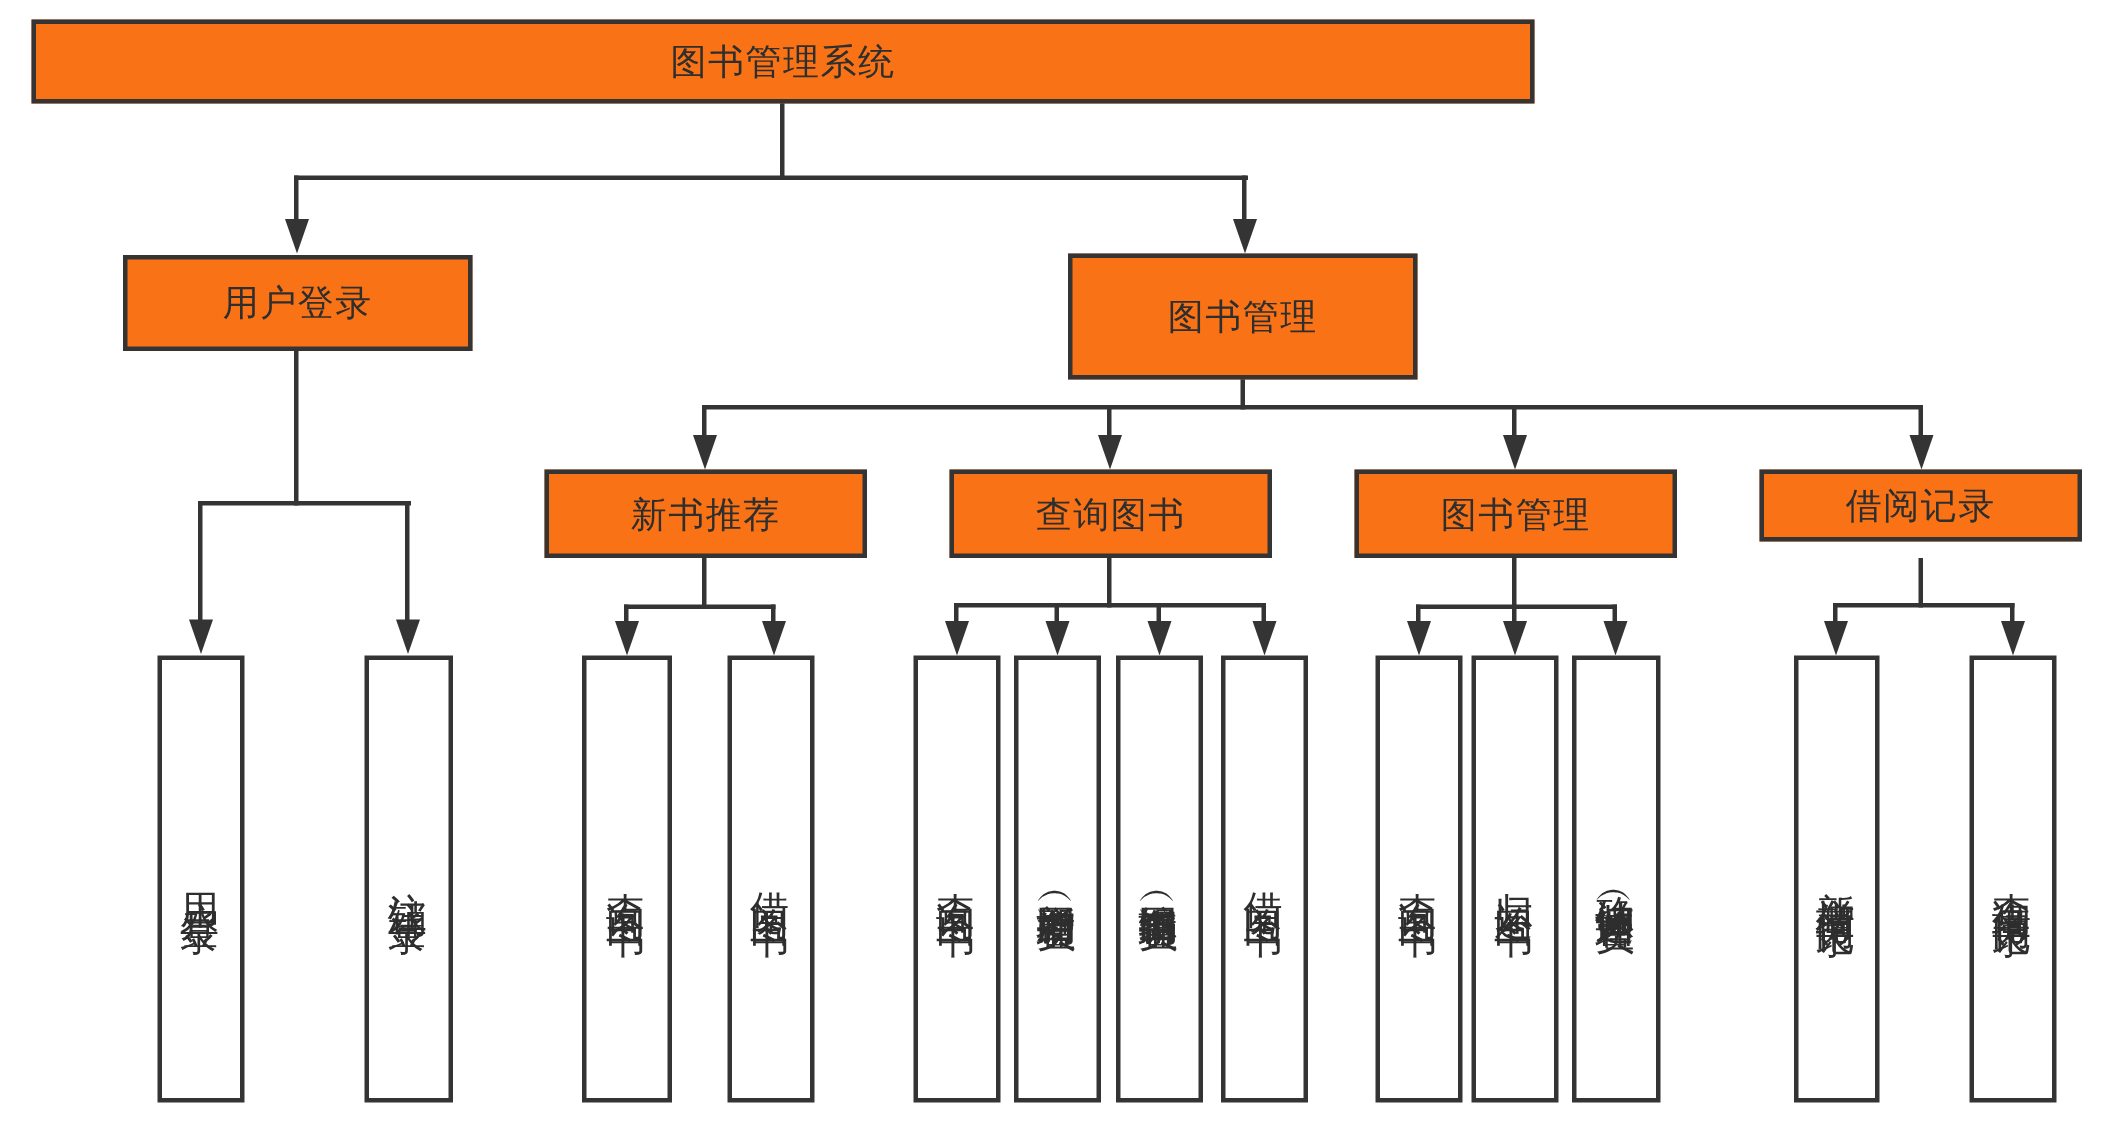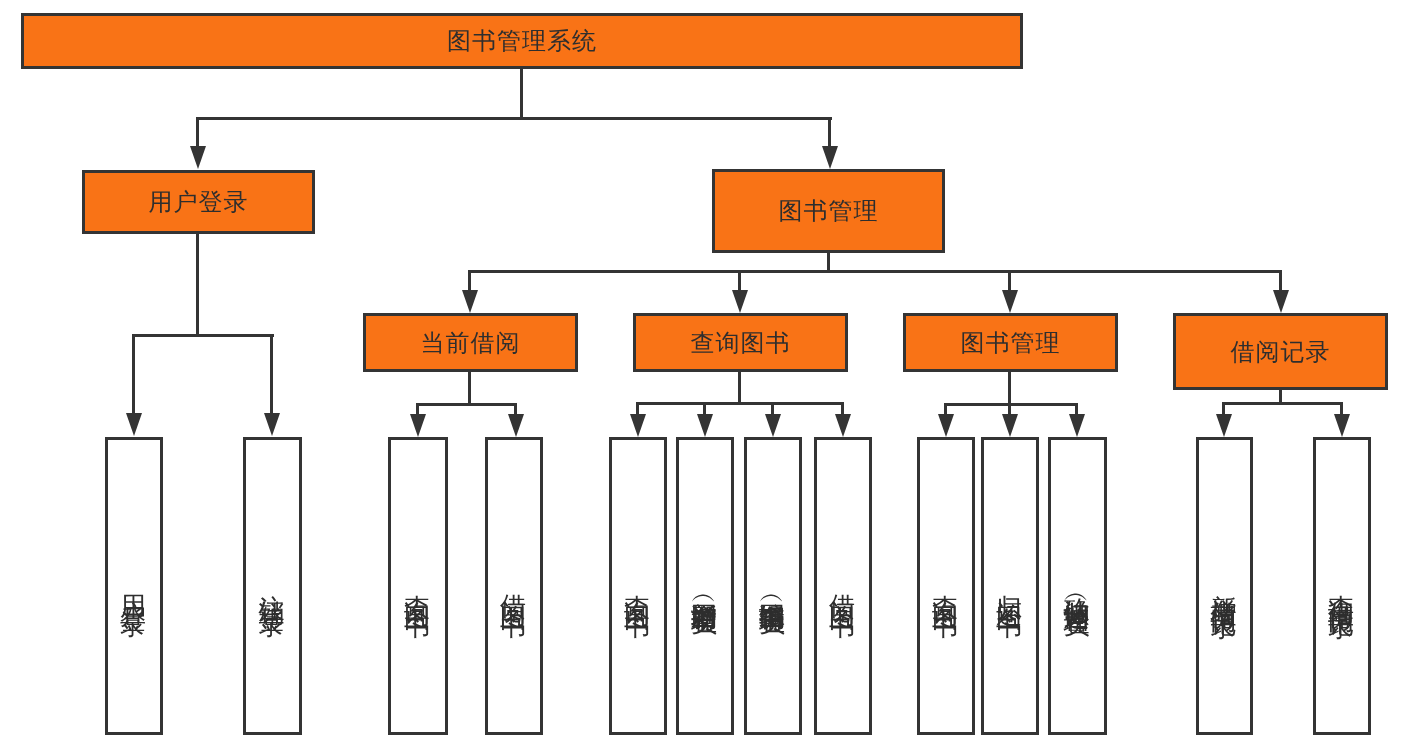--- a/index.html
+++ b/index.html
@@ -97,27 +97,27 @@
   <div class="arrow" style="left:1216px;top:414px;"></div>
   <div class="vline" style="left:1340px;top:402px;height:14px;"></div>
   <div class="arrow" style="left:1334px;top:414px;"></div>
 
   <div class="hbox" style="left:21px;top:13px;width:1002px;height:56px;">图书管理系统</div>
 
   <div class="hbox" style="left:82px;top:170px;width:233px;height:64px;">用户登录</div>
 
   <div class="hbox" style="left:712px;top:169px;width:233px;height:84px;">图书管理</div>
 
-  <div class="hbox" style="left:363px;top:313px;width:215px;height:59px;">当前借阅</div>
+  <div class="hbox" style="left:363px;top:313px;width:215px;height:59px;">新书推荐</div>
 
   <div class="hbox" style="left:633px;top:313px;width:215px;height:59px;">查询图书</div>
 
   <div class="hbox" style="left:903px;top:313px;width:215px;height:59px;">图书管理</div>
 
-  <div class="hbox" style="left:1173px;top:313px;width:215px;height:77px;">借阅记录</div>
+  <div class="hbox" style="left:1173px;top:313px;width:215px;height:48px;">借阅记录</div>
 
   <div class="vbox" style="left:105px;width:58px;">用户登录</div>
   <div class="vbox" style="left:243px;width:59px;">注销登录</div>
 
   <div class="vbox" style="left:388px;width:60px;">查询图书</div>
   <div class="vbox" style="left:485px;width:58px;">借阅图书</div>
 
   <div class="vbox" style="left:609px;width:58px;">查询图书</div>
   <div class="vbox sp-tight" style="left:676px;width:58px;">新增图书（管理员）</div>
   <div class="vbox sp-tight" style="left:744px;width:58px;">编辑图书（管理员）</div>

